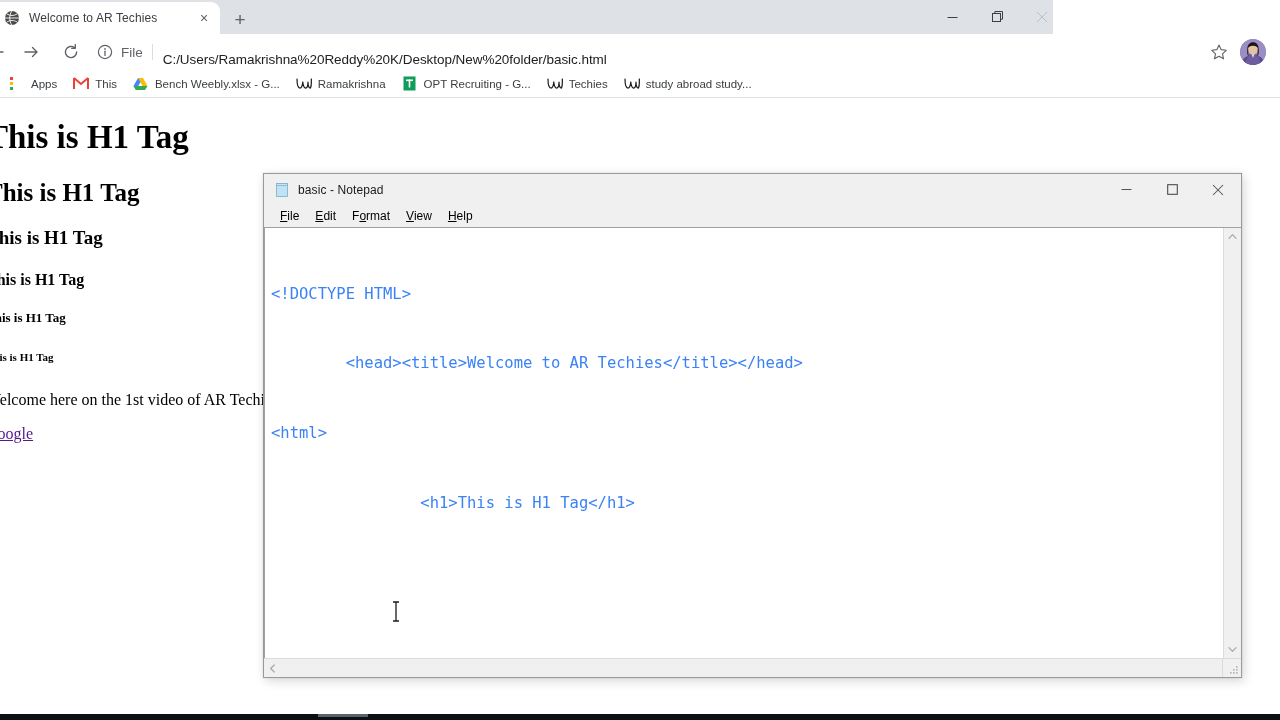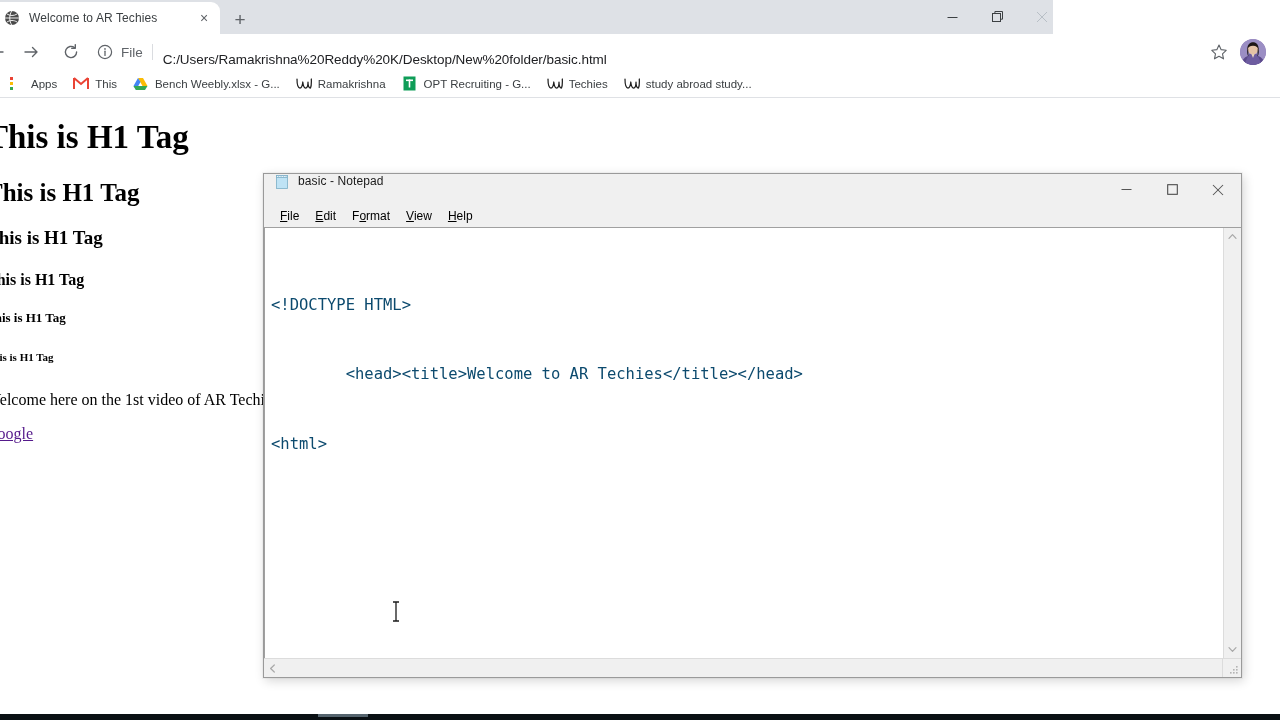--- a/index.html
+++ b/index.html
@@ -220,20 +220,21 @@
     box-sizing: border-box;
     box-shadow: 0 0 0 1px rgba(0,0,0,0.03), 2px 3px 10px rgba(0,0,0,0.16);
     display: flex;
     flex-direction: column;
   }
   .np-titlebar {
     height: 31px;
     flex: 0 0 31px;
     background: #f0f0f0;
     display: flex;
+    align-items: center;
     position: relative;
   }
   .np-icon {
     width: 16px; height: 16px;
     flex: 0 0 16px;
     margin-left: 10px;
     margin-right: 8px;
   }
   .np-title {
     font-size: 12px;
@@ -273,25 +274,25 @@
     background: #ffffff;
     border: 1px solid #a0a0a0;
     border-right: none;
     border-bottom: none;
     position: relative;
     overflow: hidden;
   }
   .np-text {
     flex: 1 1 auto;
     position: relative;
-    padding: 19px 0 0 6px;
+    padding: 8px 0 0 6px;
     font-family: "DejaVu Sans Mono", monospace;
     font-size: 15.5px;
     line-height: 23.3px;
-    color: #0c4a6e;
+    color: #3b82f6;
     white-space: pre;
     overflow: hidden;
     letter-spacing: 0px;
   }
   .np-line { height: 23.3px; }
   .np-vscroll {
     flex: 0 0 17px;
     width: 17px;
     background: #f0f0f0;
     border-left: 1px solid #dcdcdc;
@@ -591,20 +592,21 @@
       <span class="np-menu"><u>V</u>iew</span>
       <span class="np-menu"><u>H</u>elp</span>
     </div>
 
     <div class="np-body">
 
       <div class="np-text">
         <div class="np-line">&lt;!DOCTYPE HTML&gt;</div>
         <div class="np-line">        &lt;head&gt;&lt;title&gt;Welcome to AR Techies&lt;/title&gt;&lt;/head&gt;</div>
         <div class="np-line">&lt;html&gt;</div>
+        <div class="np-line">                &lt;h1&gt;This is H1 Tag&lt;/h1&gt;</div>
         
         
         
         
         
         
         
         
       </div>
 

